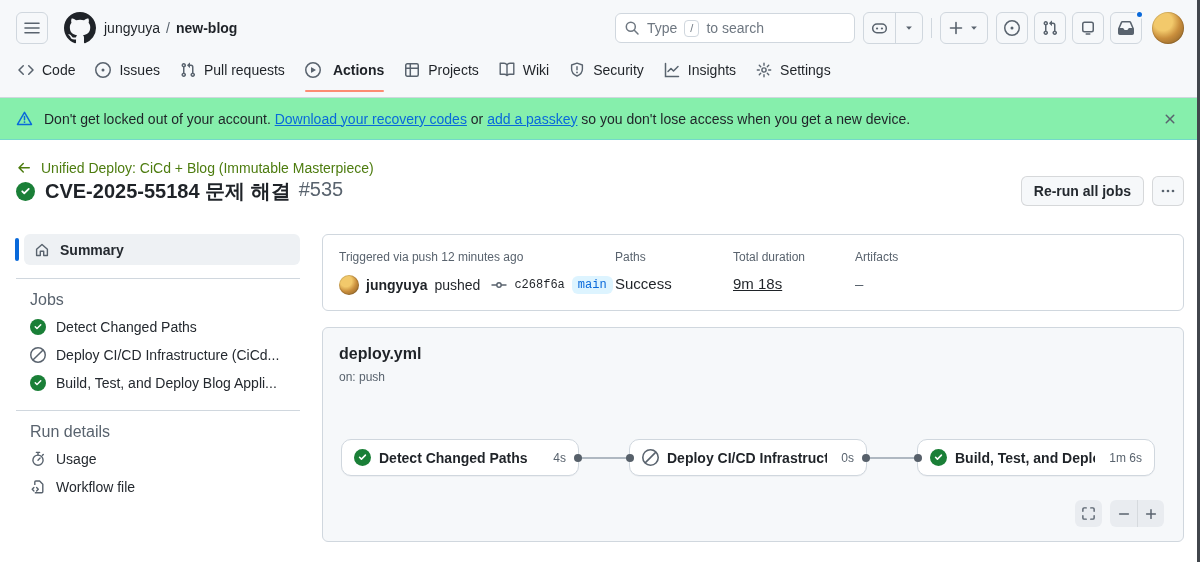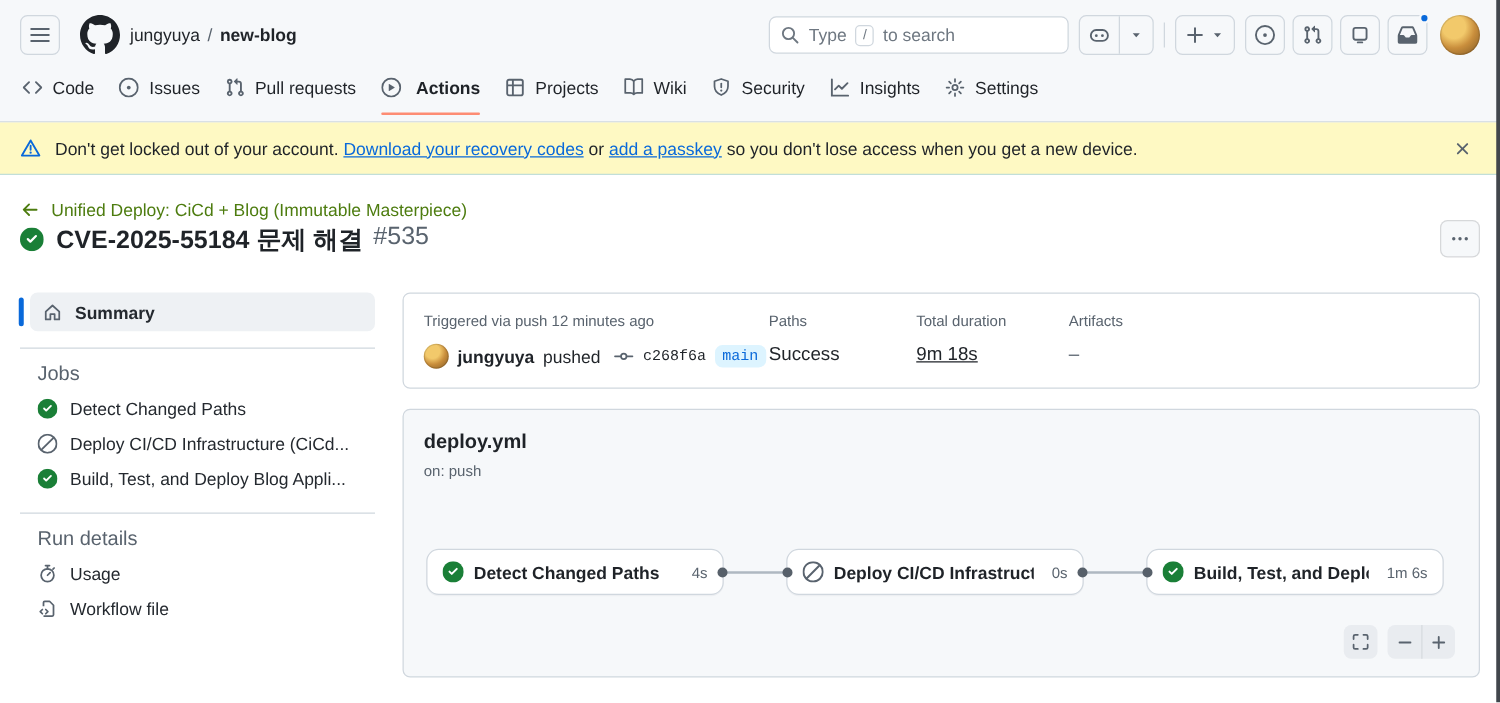--- a/index.html
+++ b/index.html
@@ -30,21 +30,21 @@
             background:radial-gradient(circle at 35% 30%, #f2c96b 0 30%, #c98e3c 55%, #7a5522 100%); box-shadow:inset 0 0 0 1px rgba(0,0,0,.12); }
 
   
   .tabs { display:flex; align-items:flex-start; height:41px; padding:0 8px; }
   .tab { position:relative; display:flex; align-items:center; gap:8px; padding:6px 8px; margin:0 2px; border-radius:6px; cursor:pointer; white-space:nowrap; }
   .tab svg { color:#59636e; }
   .tab.active { font-weight:600;gap:12px; }
   .tab.active::after { content:""; position:absolute; left:8px; right:8px; bottom:-8px; height:2px; border-radius:2px; background:#fd8c73; }
 
   
-  .banner { height:42px; background:#fef9c3; border-bottom:1px solid rgba(84,174,255,.35); display:flex; align-items:center; padding:0 16px; gap:11px; }
+  .banner { height:42px; background:#86efac; border-bottom:1px solid rgba(84,174,255,.35); display:flex; align-items:center; padding:0 16px; gap:11px; }
   .banner-text a { color:#0969da; text-decoration:underline; cursor:pointer; }
   .banner-close { margin-left:auto; width:28px; height:28px; display:flex; align-items:center; justify-content:center; color:#59636e; cursor:pointer; border-radius:6px; }
 
   
   .content { padding:20px 16px 0; }
   .backline { display:flex; align-items:center; gap:9px; color:#4d7c0f; margin-bottom:0; cursor:pointer; width:fit-content; }
   .title-row { display:flex; align-items:center; gap:10px; margin-bottom:28px; }
   .title-row h1 { font-size:20px; font-weight:600; display:flex; align-items:flex-start; gap:8px; }
   .run-number { color:#59636e; font-size:20px; font-weight:400; }
   .title-actions { margin-left:auto; display:flex; gap:8px; }
@@ -326,20 +326,21 @@
         <svg width="19" height="19" viewBox="0 0 16 16">
           <circle cx="8" cy="8" r="8" fill="#1a7f37"></circle>
           <path fill="#fff" d="M11.28 6.28a.75.75 0 0 0-1.06-1.06L6.97 8.47 5.78 7.28a.75.75 0 0 0-1.06 1.06l1.72 1.72c.3.3.77.3 1.06 0Z"></path>
         </svg>
       </span>
     <h1>
         <span>CVE-2025-55184 문제 해결</span> 
         <span class="run-number">#535</span>
       </h1>
     <div class="title-actions">
+      <button class="btn">Re-run all jobs</button>
       <button class="btn kebab">
         <span>
             <svg width="16" height="16" viewBox="0 0 16 16" fill="currentColor">
               <circle cx="3" cy="8" r="1.35"></circle>
               <circle cx="8" cy="8" r="1.35"></circle>
               <circle cx="13" cy="8" r="1.35"></circle>
             </svg>
           </span>
       </button>
     </div>

